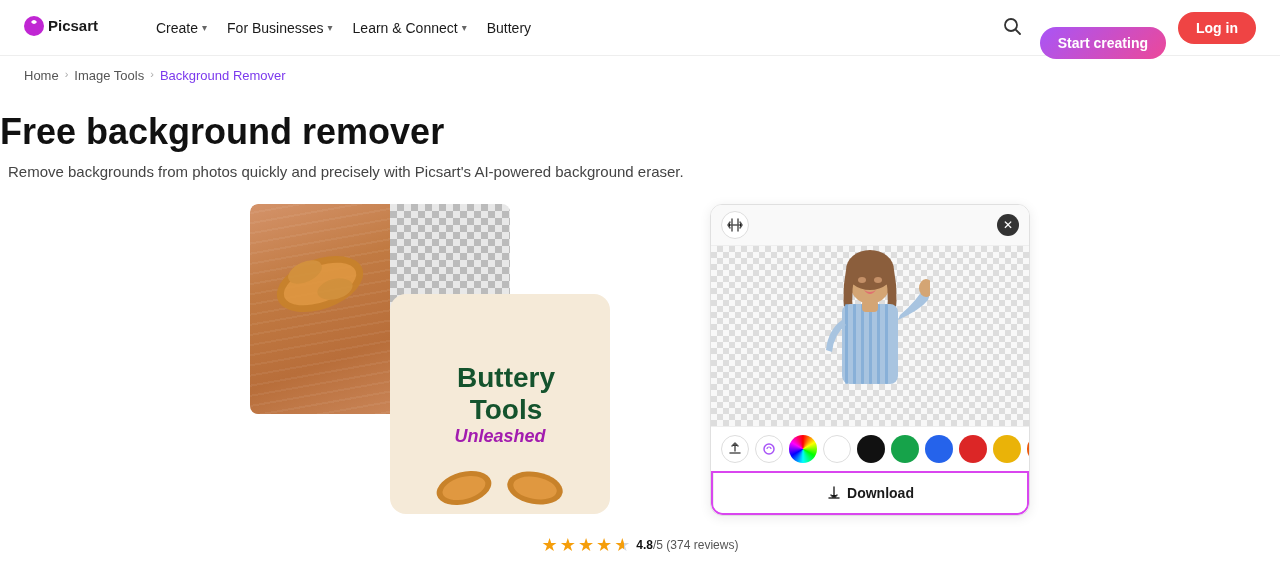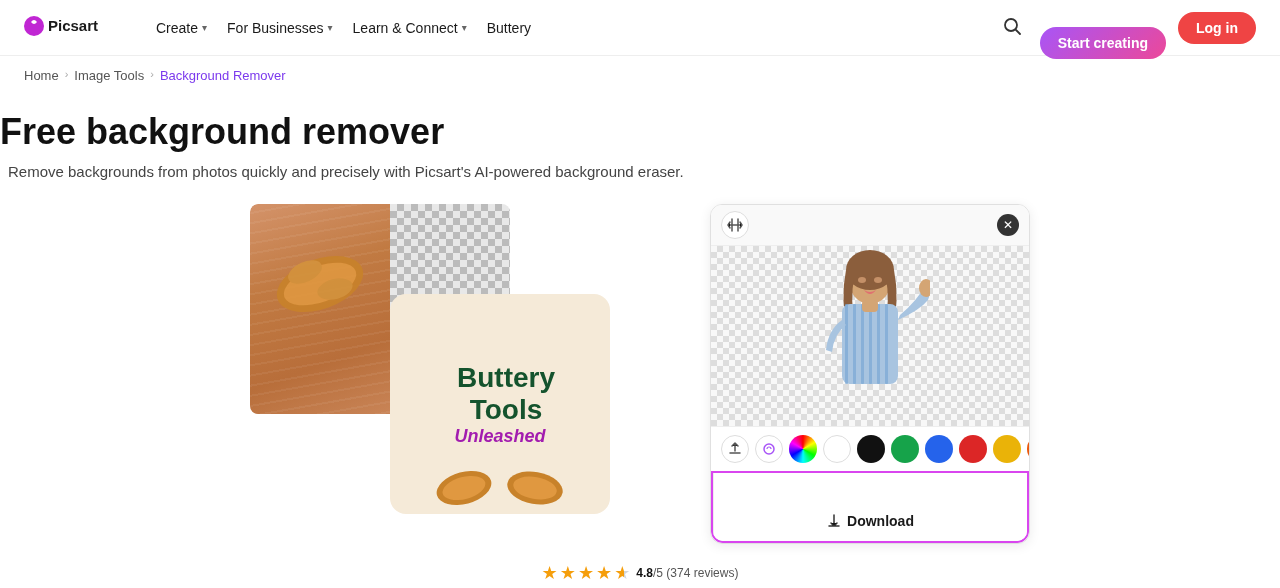--- a/index.html
+++ b/index.html
@@ -145,21 +145,20 @@
       flex: 1; padding: 12px; background: linear-gradient(135deg, #a855f7, #ec4899);
       color: #fff; border: none; font-size: 14px; font-weight: 600; cursor: pointer;
       display: flex; align-items: center; justify-content: center; gap: 6px;
       border-radius: 0 0 0 10px;
     }
     .download-btn {
       flex: 1; padding: 12px; background: #fff;
       color: #1a1a1a; border: none; font-size: 14px; font-weight: 600; cursor: pointer;
       display: flex; align-items: center; justify-content: center; gap: 6px;
       border-right: none;
-      margin-top: 28px;
     }
     .action-row {
       display: flex; border: 2px solid #d946ef; border-radius: 0 0 12px 12px; overflow: hidden;
     }
     .action-divider { width: 1px; background: #eee; }
 
     
     .rating-row {
       display: flex; align-items: center; justify-content: center;
       gap: 6px; padding: 10px 0 4px;

